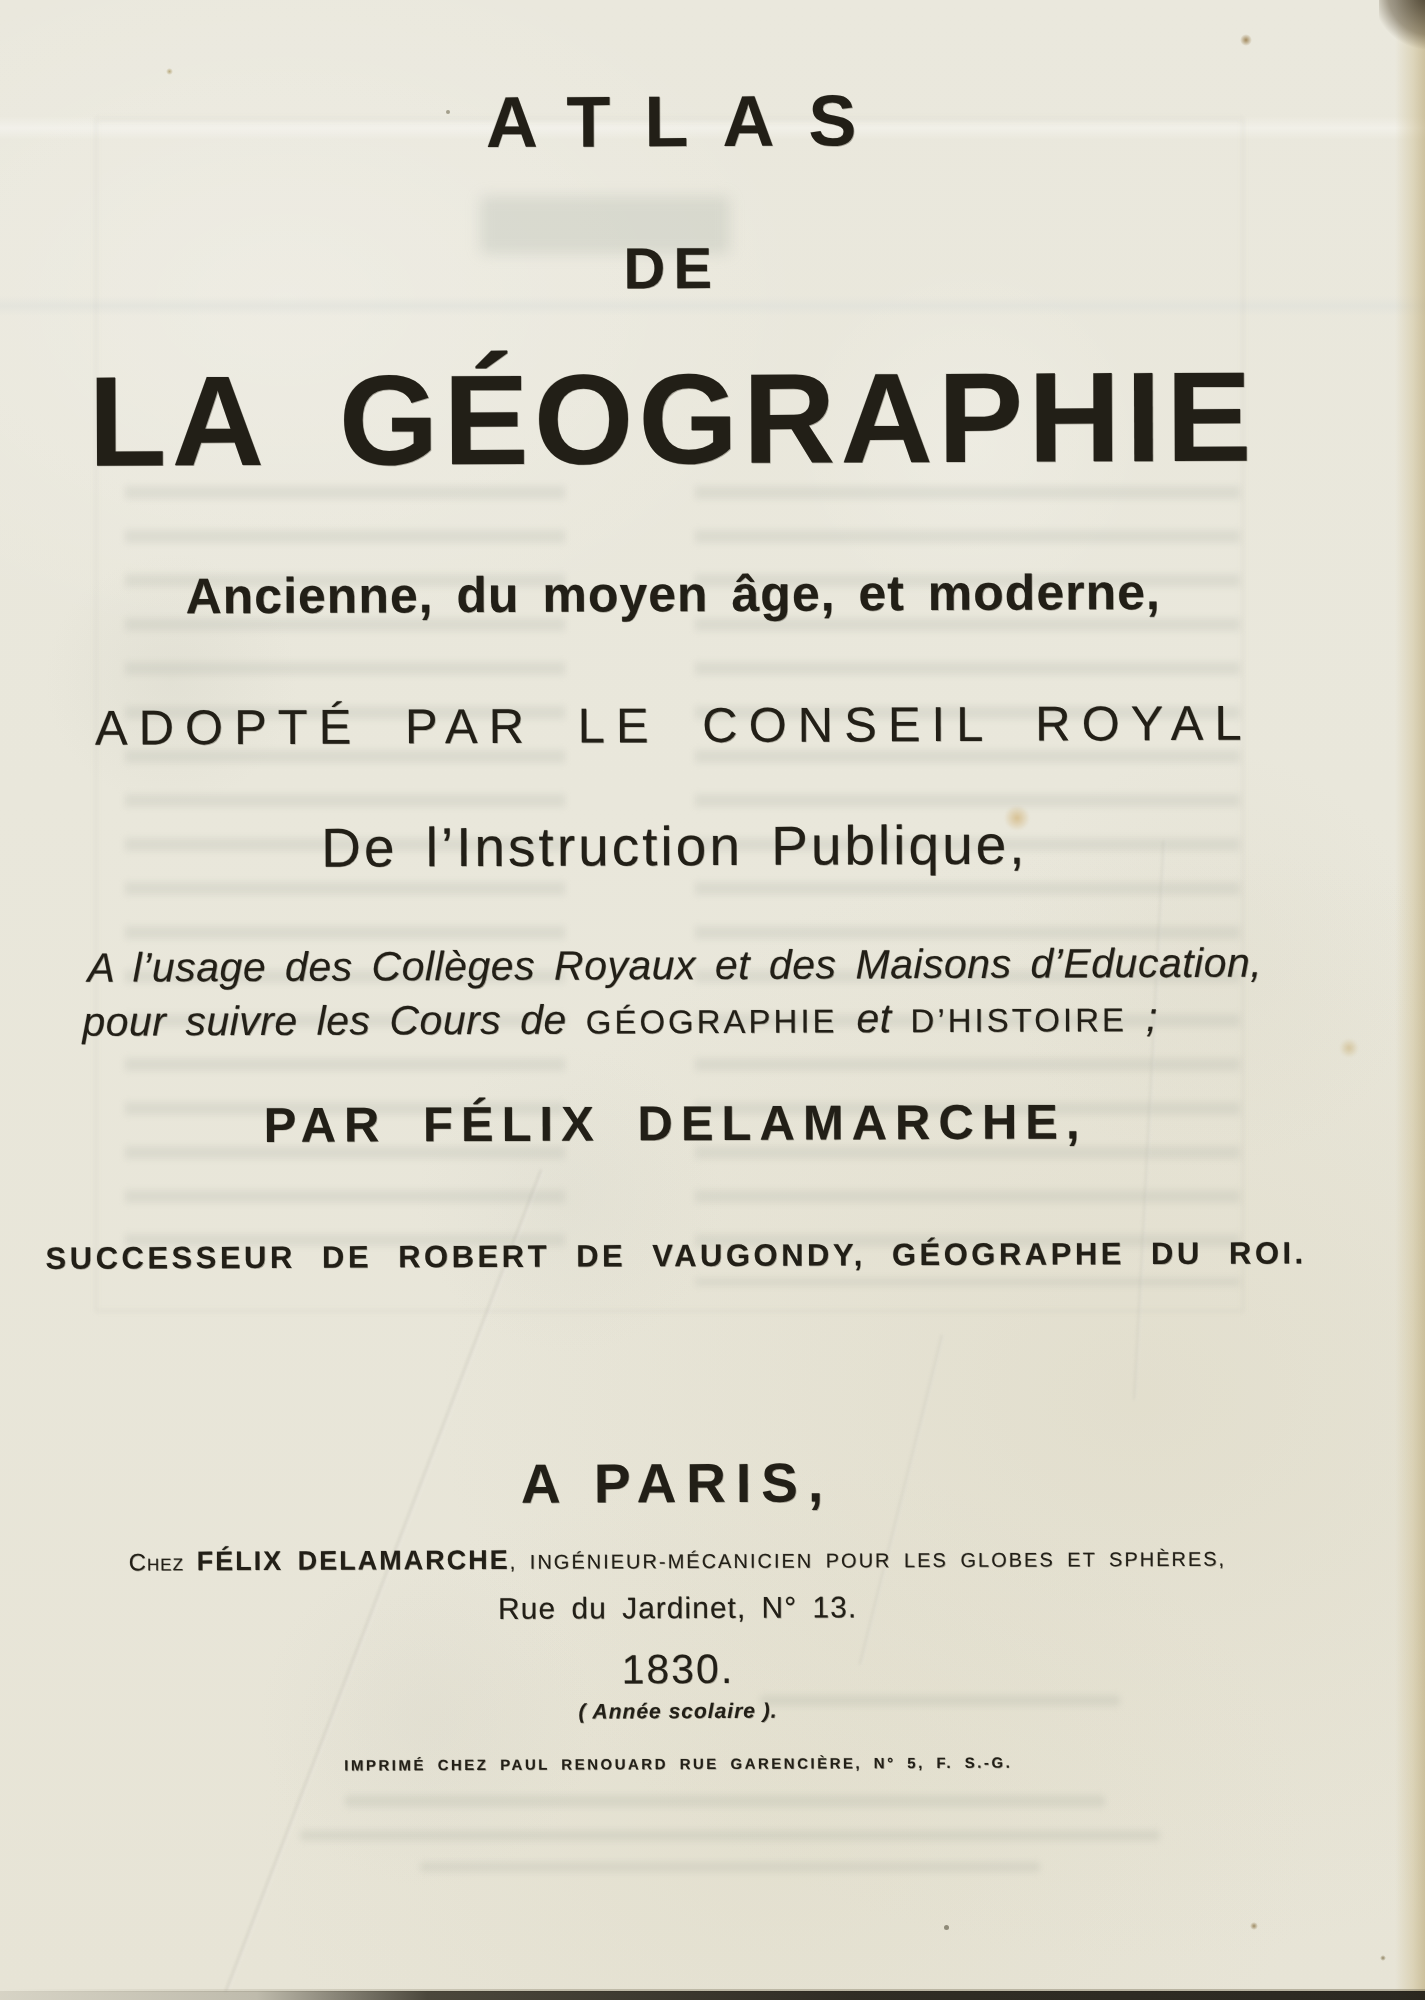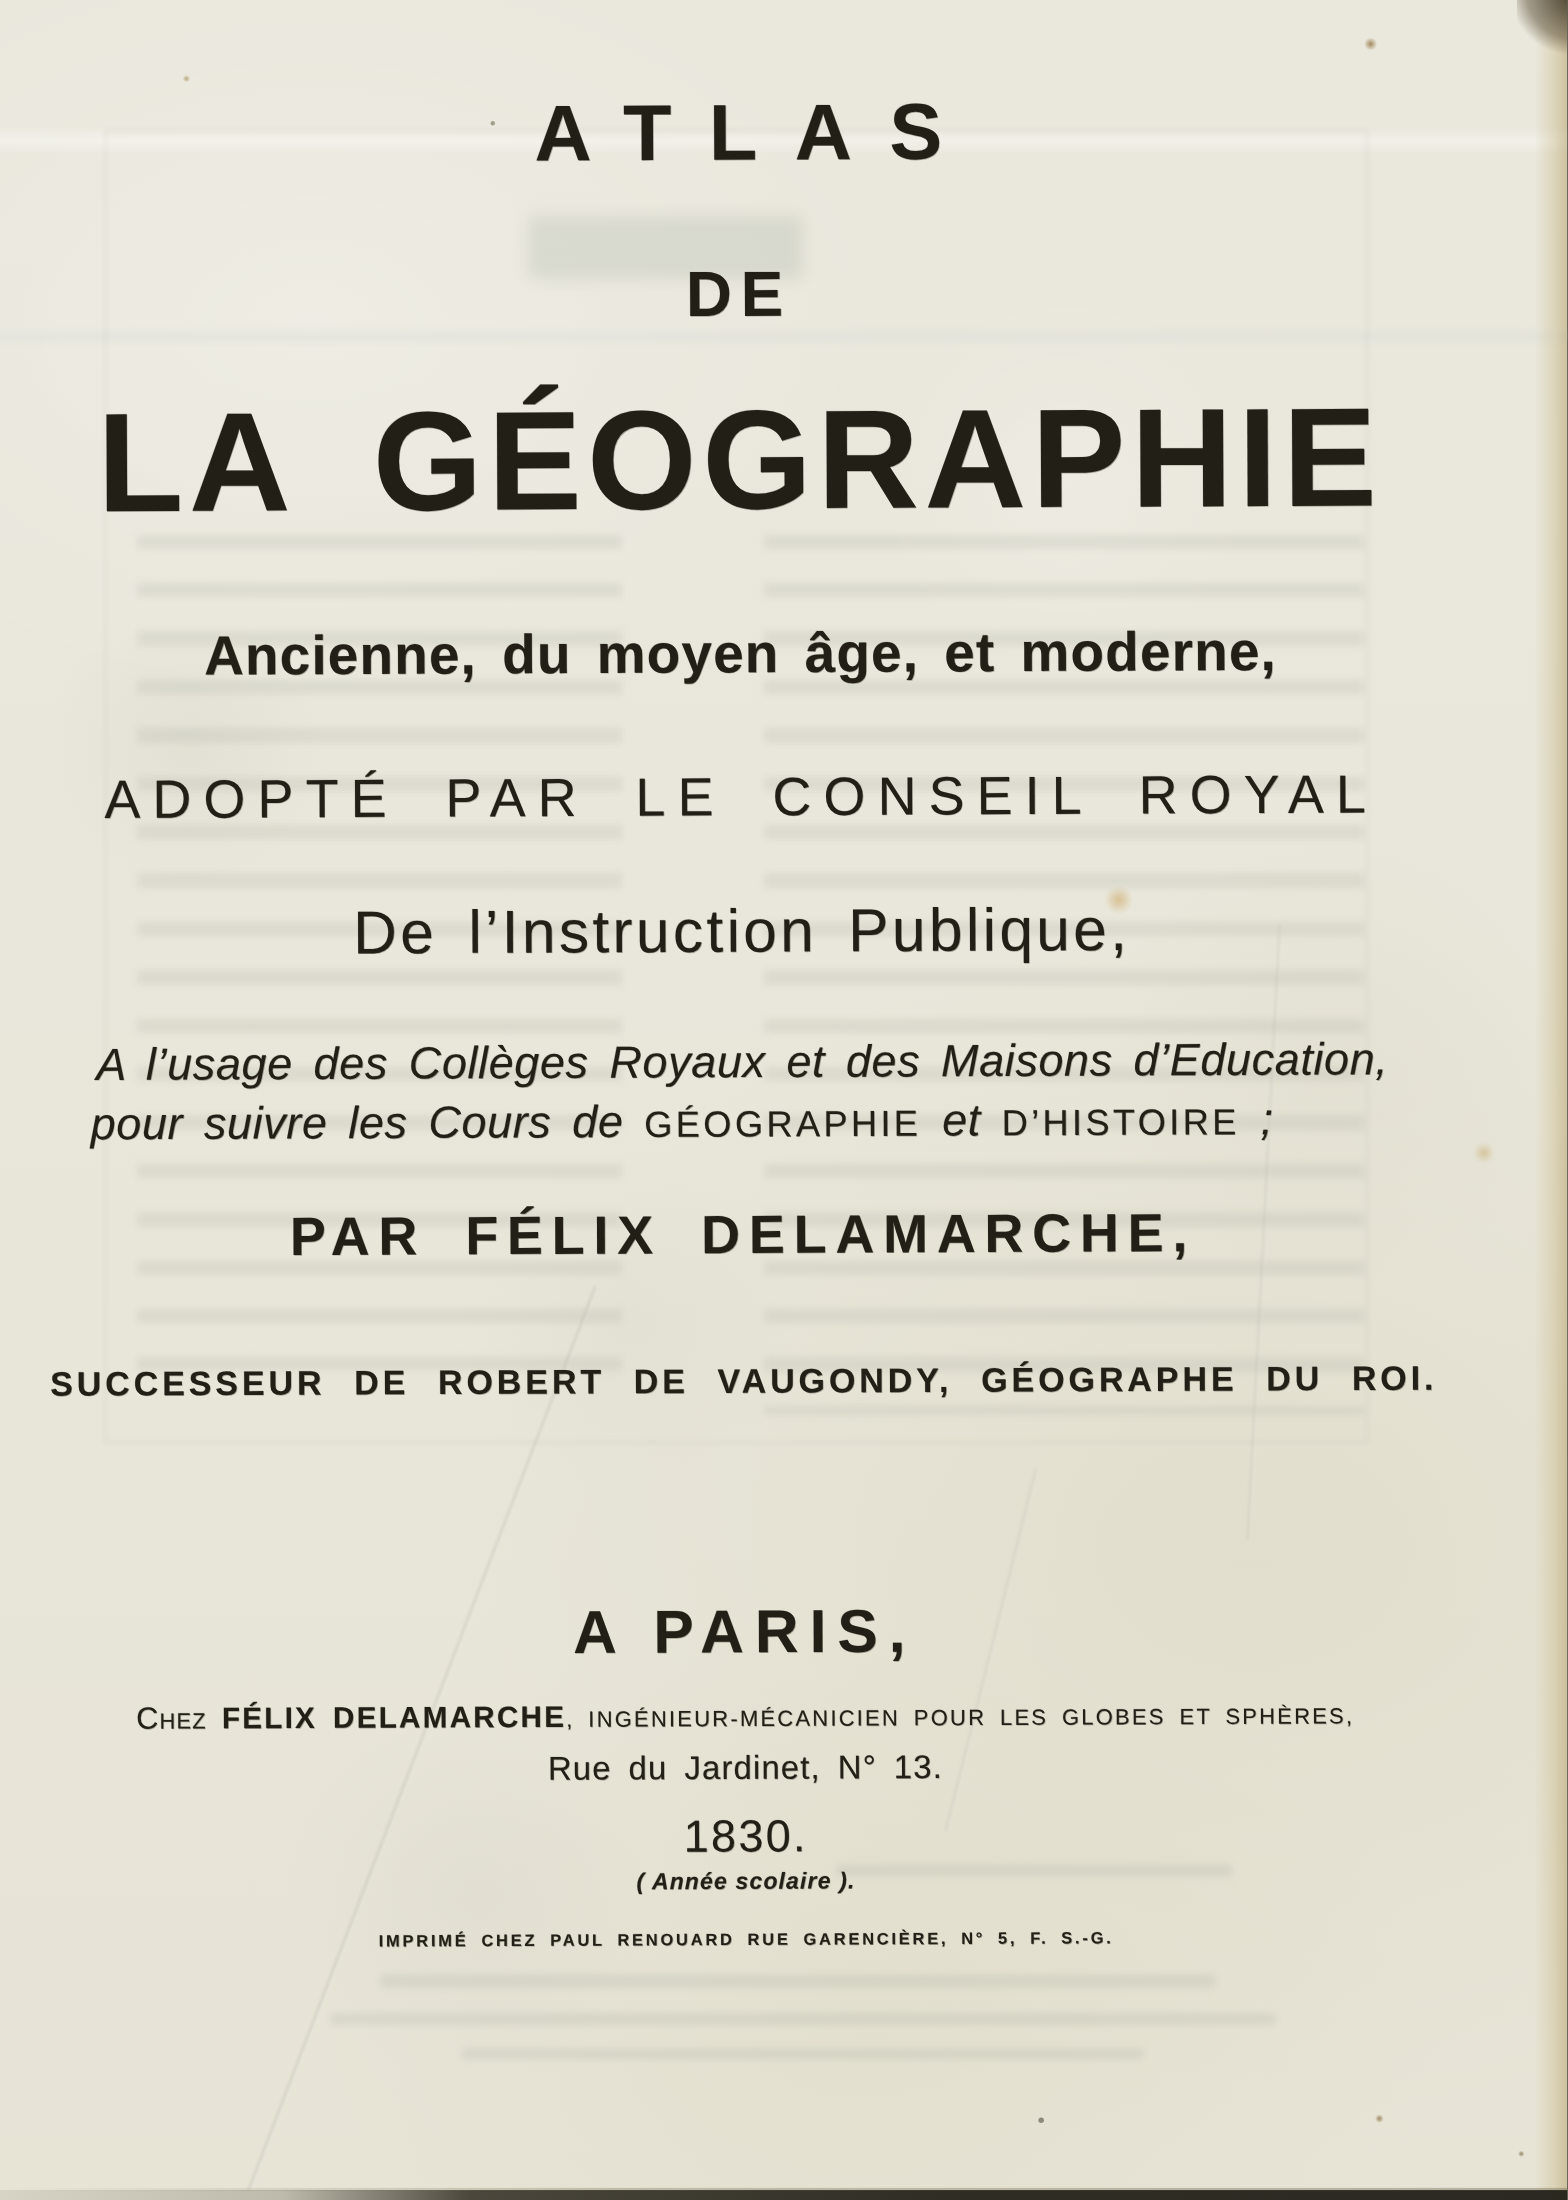--- a/index.html
+++ b/index.html
@@ -72,21 +72,21 @@
   .l-instr{top:818px;font-size:55px;letter-spacing:3px;word-spacing:10px;}
   .l-usage1{top:944px;font-size:41px;font-style:italic;letter-spacing:0.5px;word-spacing:7px;}
   .l-usage2{top:998px;font-size:41px;font-style:italic;letter-spacing:0.5px;word-spacing:7px;transform:translateX(-55px);}
   .l-usage2 .sc{font-style:normal;font-size:33px;letter-spacing:3px;}
   .l-par{top:1098px;font-size:49px;font-weight:bold;letter-spacing:8px;word-spacing:14px;}
   .l-succ{top:1240px;font-size:31px;font-weight:bold;letter-spacing:3.5px;word-spacing:14px;}
   .l-paris{top:1455px;font-size:55px;font-weight:bold;letter-spacing:10px;}
   .l-chez{top:1545px;font-size:26px;letter-spacing:1px;word-spacing:5px;}
   .l-chez .smallcaps{font-size:20px;letter-spacing:2px;}
   .l-chez .pubname{font-weight:bold;font-size:27px;letter-spacing:2px;}
-  .l-chez .chezword{font-variant:small-caps;font-size:28px;}
+  .l-chez .chezword{font-variant:small-caps;font-size:24px;}
   .l-rue{top:1592px;font-size:30px;letter-spacing:1px;word-spacing:6px;}
   .l-year{top:1648px;font-size:41px;letter-spacing:2px;}
   .l-note{top:1700px;font-size:21px;font-style:italic;font-weight:bold;letter-spacing:1px;}
   .l-printer{top:1756px;font-size:15px;font-weight:bold;letter-spacing:2.5px;word-spacing:5px;}
 </style>
 </head>
 <body>
 
 <div class="page">
 

